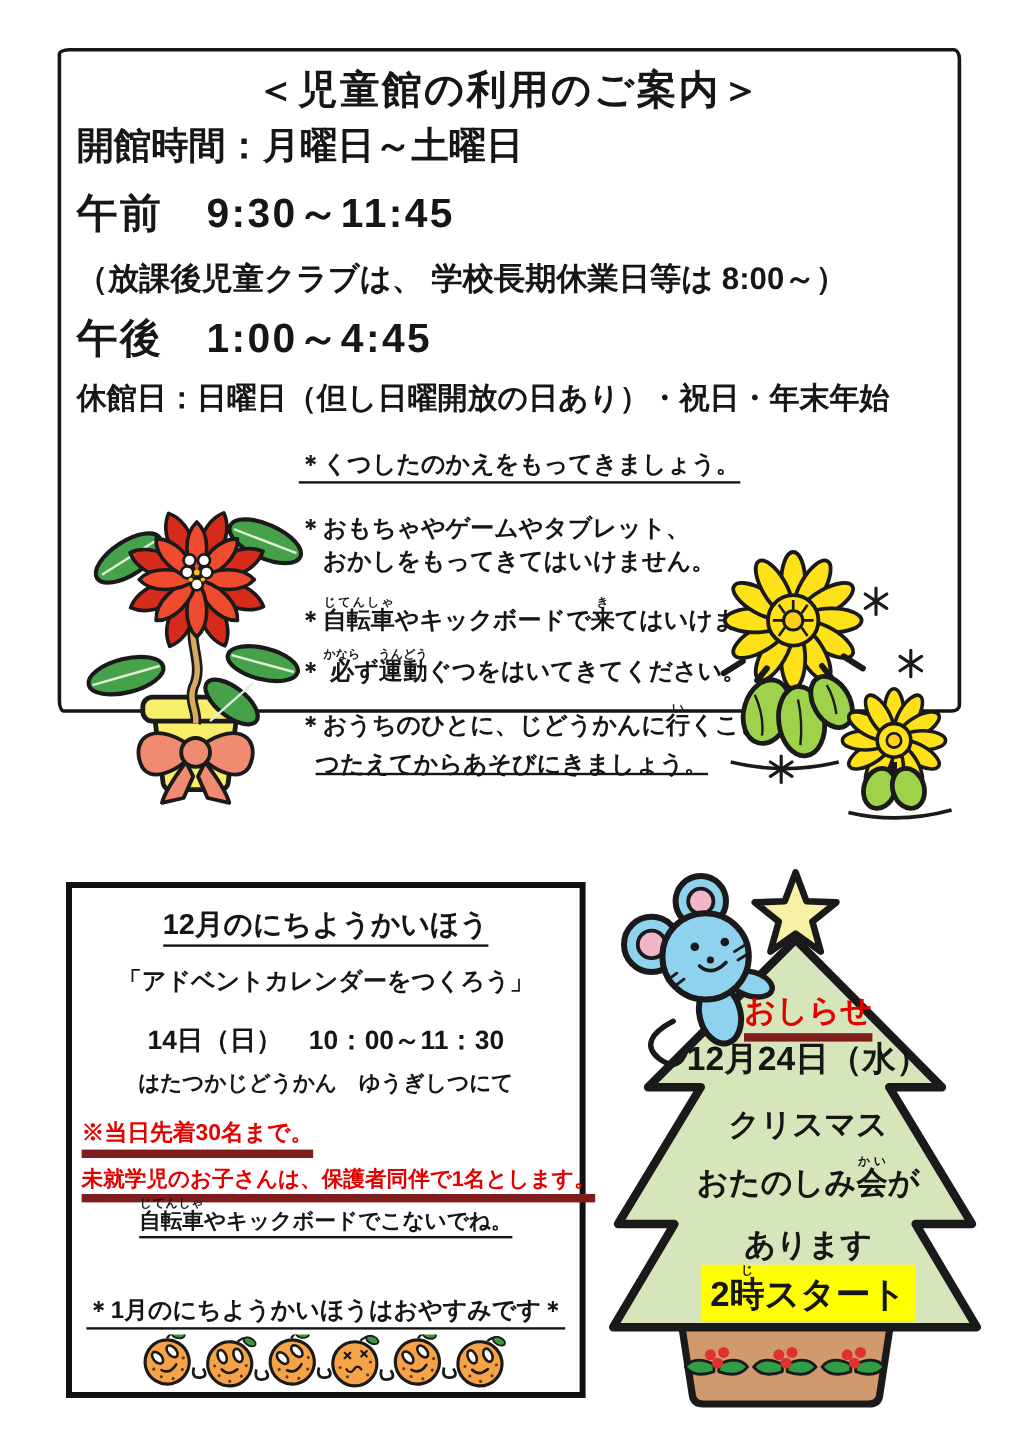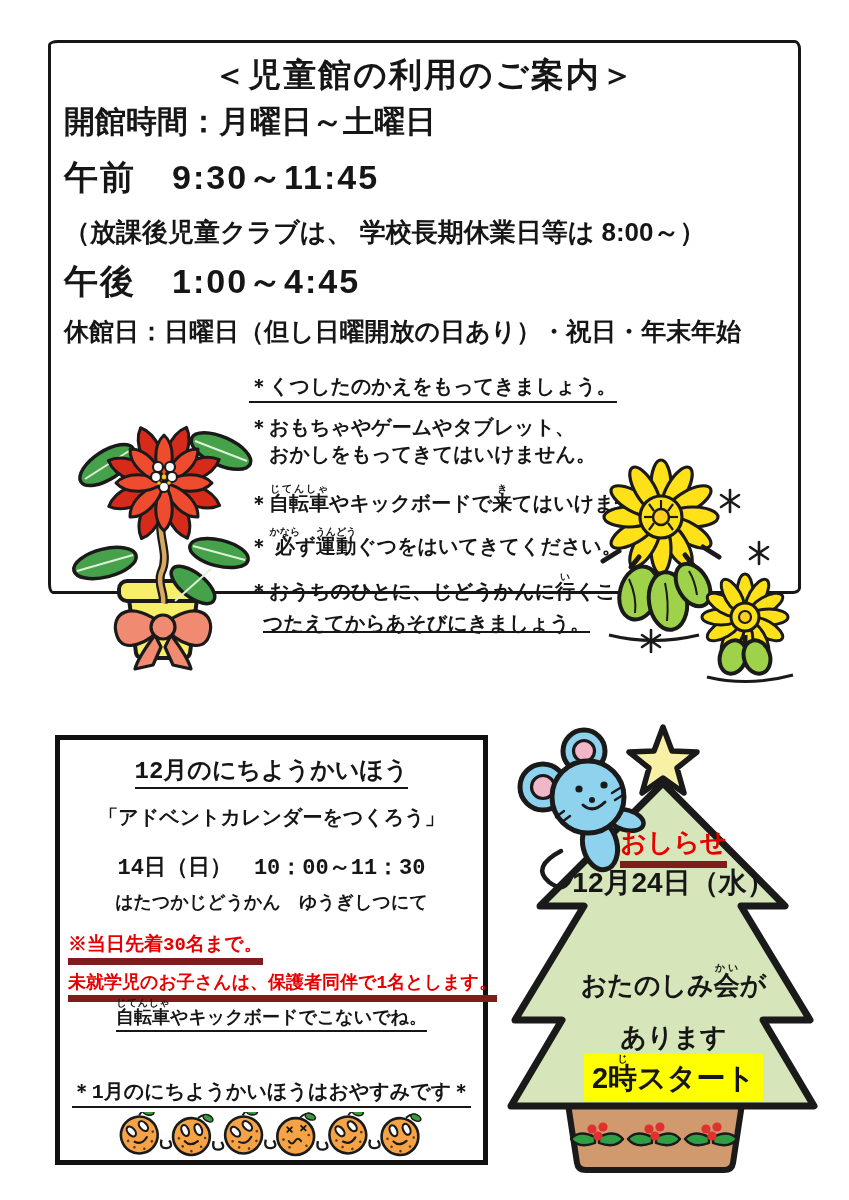--- a/index.html
+++ b/index.html
@@ -16,41 +16,41 @@
   .iline { position:absolute; left:13px; font-weight:700; white-space:nowrap; }
   .l-hours     { top:58px;  font-size:31px; }
   .l-morning   { top:112px; font-size:34px; letter-spacing:2px; }
   .l-club      { top:172px; font-size:26px; font-weight:600; }
   .l-afternoon { top:216px; font-size:34px; letter-spacing:2px; }
   .l-closed    { top:272px; font-size:25px; font-weight:600; }
 
   .rules { position:absolute; left:198px; top:330px; width:430px;
     font-size:20px; font-weight:700; }
   .rules p { white-space:nowrap; }
-  .r1  { margin:0 0 11px 0; }
+  .r1  { margin:0 0 24px 0; }
   .r2  { margin:0; }
   .r2b { margin:0 0 16px 20px; }
   .r3  { margin:0 0 10px 0; }
   .r4  { margin:0 0 12px 0; }
   .r5  { margin:0; }
   .r5b { margin:5px 0 0 14px;text-decoration:underline; }
 
   ruby rt { font-size:10px; font-weight:600; letter-spacing:0; }
 
   .bb  { display:inline-block; border-bottom:2px solid #161616; padding-bottom:1px; }
   .red { color:#e50000; }
   .bb-red { display:inline-block; border-bottom:7px solid #7f1d1d; padding-bottom:1px; }
 
   .illus { position:absolute; }
 
   
   .sunday-box { position:absolute; left:55px; top:735px; width:433px; height:430px;
     background:#fff; border:5px solid #111; }
   .sline { position:absolute; left:0; width:100%; text-align:center;
-    font-weight:700; white-space:nowrap;font-family:Liberation Mono, monospace; }
+    font-weight:700; white-space:nowrap; }
   .s-title    { top:14px;  font-size:24px; }
   .s-event    { top:64px;  font-size:20px; font-weight:600; }
   .s-datetime { top:112px; font-size:22px; }
   .s-place    { top:150px; font-size:18px; }
   .s-notice1  { top:191px; left:8px; width:auto; text-align:left; font-size:19px; }
   .s-notice2  { top:230px; left:8px; width:auto; text-align:left; font-size:18px; }
   .s-bike     { top:258px; font-size:18px; }
   .s-january  { top:338px; font-size:20px; }
   .s-mikan    { position:absolute; left:10px; top:372px; width:410px; height:46px; }
 
@@ -356,18 +356,19 @@
           <line x1="114" y1="70" x2="122" y2="65"></line>
             <line x1="117" y1="77" x2="125" y2="72"></line>
         </g>
       </g>
 
       <path d="M165,4 L174,28 L199,29 L179,45 L186,70 L165,55 L144,70 L151,45 L131,29 L156,28 Z" fill="#f8f1a5" stroke="#1a1a1a" stroke-width="5.5" stroke-linejoin="round"></path>
     </svg>
 
     <p class="tline t-badge red"><span class="bb-red">おしらせ</span></p>
     <p class="tline t-date">12月24日（水）</p>
+    <p class="tline t-line1">クリスマス</p>
     <p class="tline t-line3">あります</p>
     <p class="tline t-line2"><span>おたのしみ</span><ruby><span>会</span><rt>かい</rt></ruby><span>が</span></p>
     <p class="tline t-start"><span class="hl"><span>2</span><ruby><span>時</span><rt>じ</rt></ruby><span>スタート</span></span></p>
   </div>
 
 </div>
 
 </body></html>

